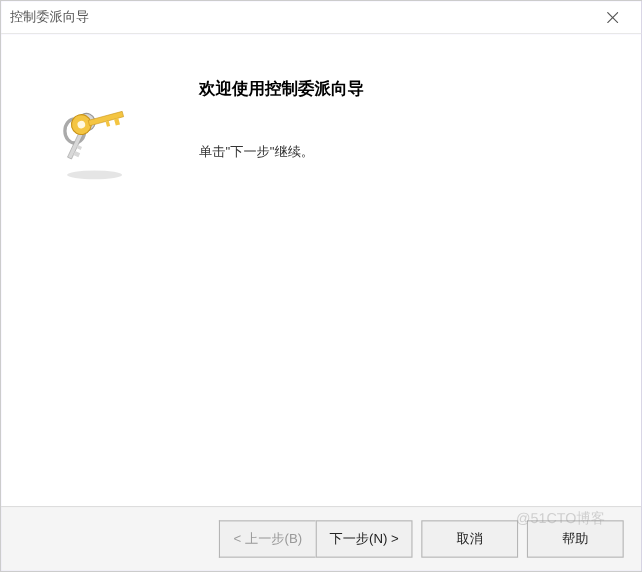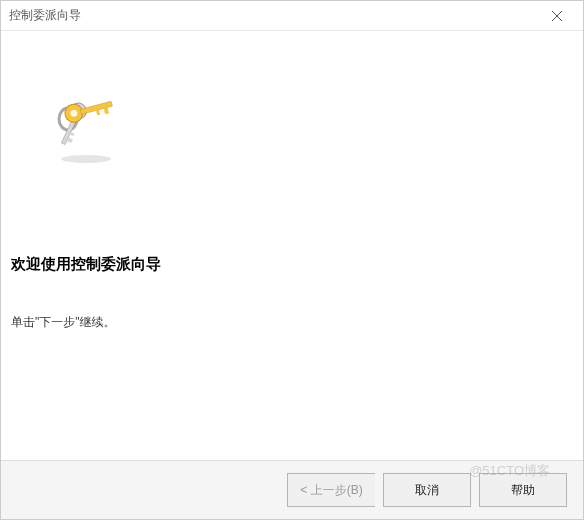--- a/index.html
+++ b/index.html
@@ -41,21 +41,21 @@
       display: flex;
       align-items: center;
       justify-content: center;
       color: #555;
       font-size: 14px;
       cursor: pointer;
     }
     .content {
       flex: 1;
       display: flex;
-      flex-direction: column;
+      flex-direction: row;
       padding: 0;
       background: #fff;
     }
     .left-panel {
       width: 170px;
       padding: 40px 20px;
       display: flex;
       justify-content: center;
       align-items: flex-start;
     }
@@ -167,20 +167,21 @@
 
     <div class="right-panel">
       <div class="heading">欢迎使用控制委派向导</div>
       <div class="instruction">单击"下一步"继续。</div>
     </div>
   </div>
 
   <div class="footer">
     <div class="btn-group">
       <button class="btn" disabled="">&lt; 上一步(B)</button>
+      <button class="btn">下一步(N) &gt;</button>
     </div>
     <button class="btn">取消</button>
     <button class="btn">帮助</button>
   </div>
 
 </div>
 
 <div class="watermark">@51CTO博客</div>
 
 </body></html>

